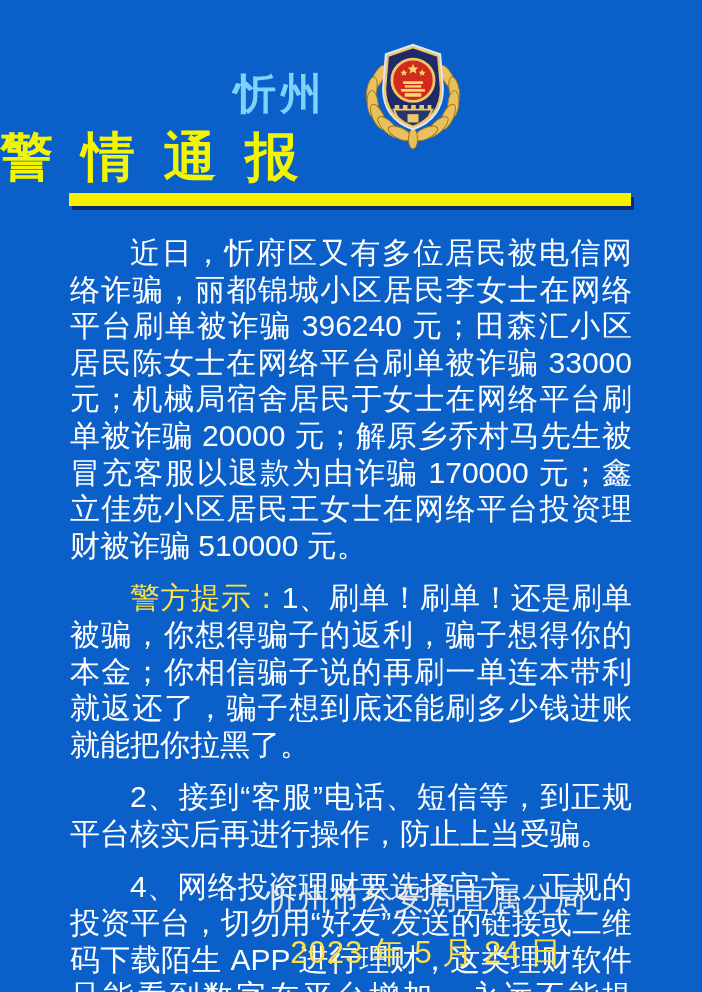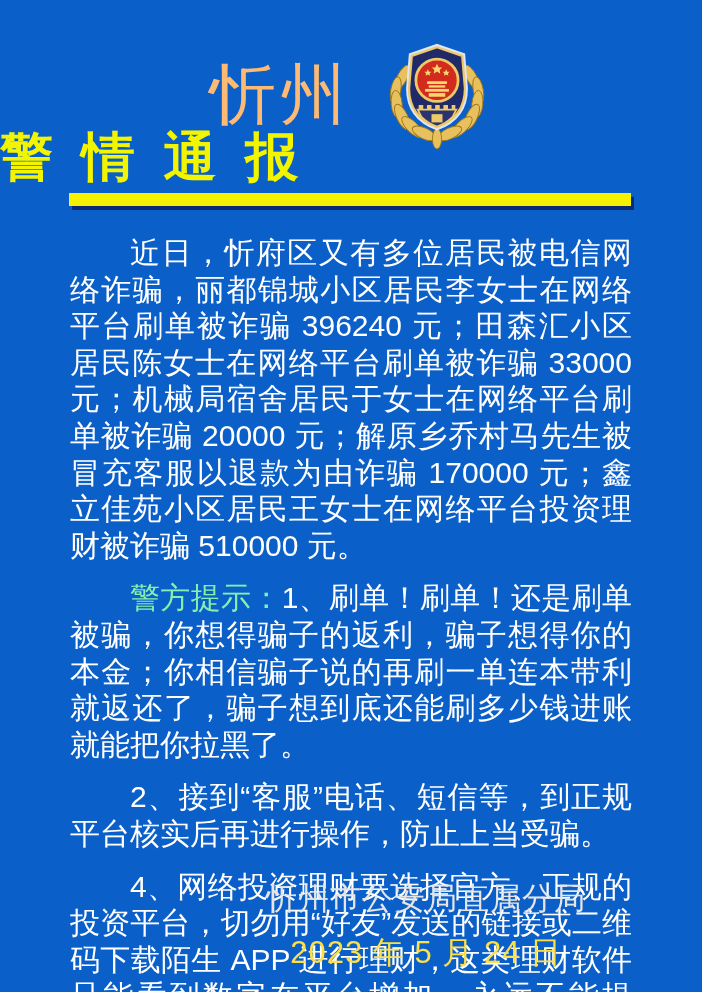--- a/index.html
+++ b/index.html
@@ -6,39 +6,39 @@
   .poster{
     position:relative;width:702px;height:992px;margin:0 auto;
     background:#0a5fc8;overflow:hidden;
     font-family:"Liberation Sans","DejaVu Sans",sans-serif;
   }
   .header{
     position:absolute;top:36px;left:0;right:0;height:116px;
     display:flex;align-items:center;justify-content:center;gap:32px;
   }
   .header-text{
-    color:#fdba74;font-size:66px;font-weight:400;letter-spacing:4px;line-height:1;
+    color:#7dd3fc;font-size:42px;font-weight:700;letter-spacing:4px;line-height:1;
   }
   .badge{width:110px;height:116px;display:block;}
   .title{
     position:absolute;top:128px;left:0;right:0;
     color:#f2f400;font-size:53px;font-weight:700;
     letter-spacing:7px;line-height:1.1;
   }
   .divider{
     position:absolute;top:193px;left:69px;width:562px;height:13px;
     background:#f6f100;box-shadow:3px 4px 0 #0c2b75;
   }
   .body-text{
     position:absolute;top:219px;left:54px;width:594px;
     color:#ffffff;font-size:30px;line-height:36.6px;
     text-align:justify;text-justify:inter-ideograph;
   }
   .body-text p{margin:16px;text-indent:2em;}
-  .hl{color:#86efac;font-weight:400;}
+  .hl{color:#fde047;font-weight:400;}
   .signature{
     position:absolute;top:878px;right:116px;
     color:#e5e5e5;font-size:31px;letter-spacing:1px;
   }
   .date{
     position:absolute;top:932px;right:140px;
     color:#fde047;font-size:31px;letter-spacing:1px;
   }
 </style>
 </head>

